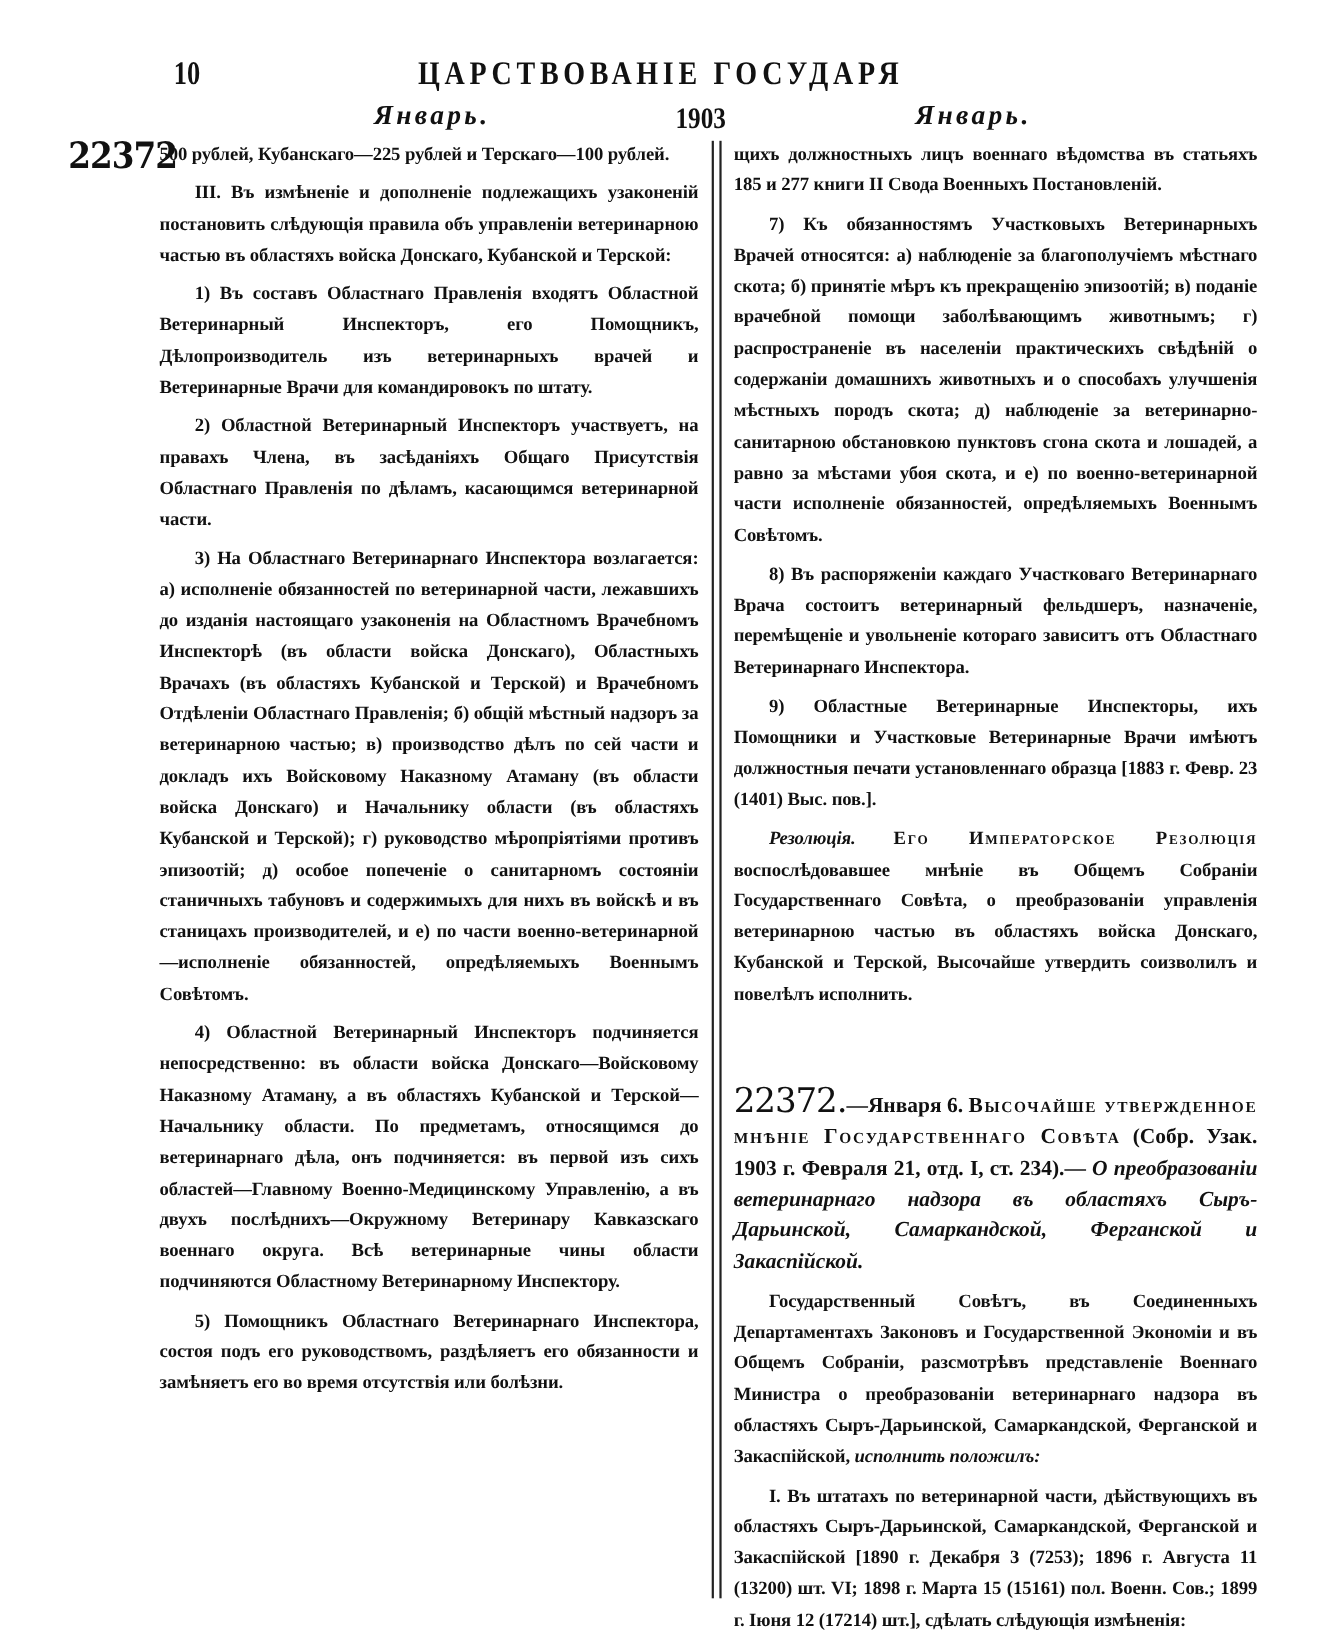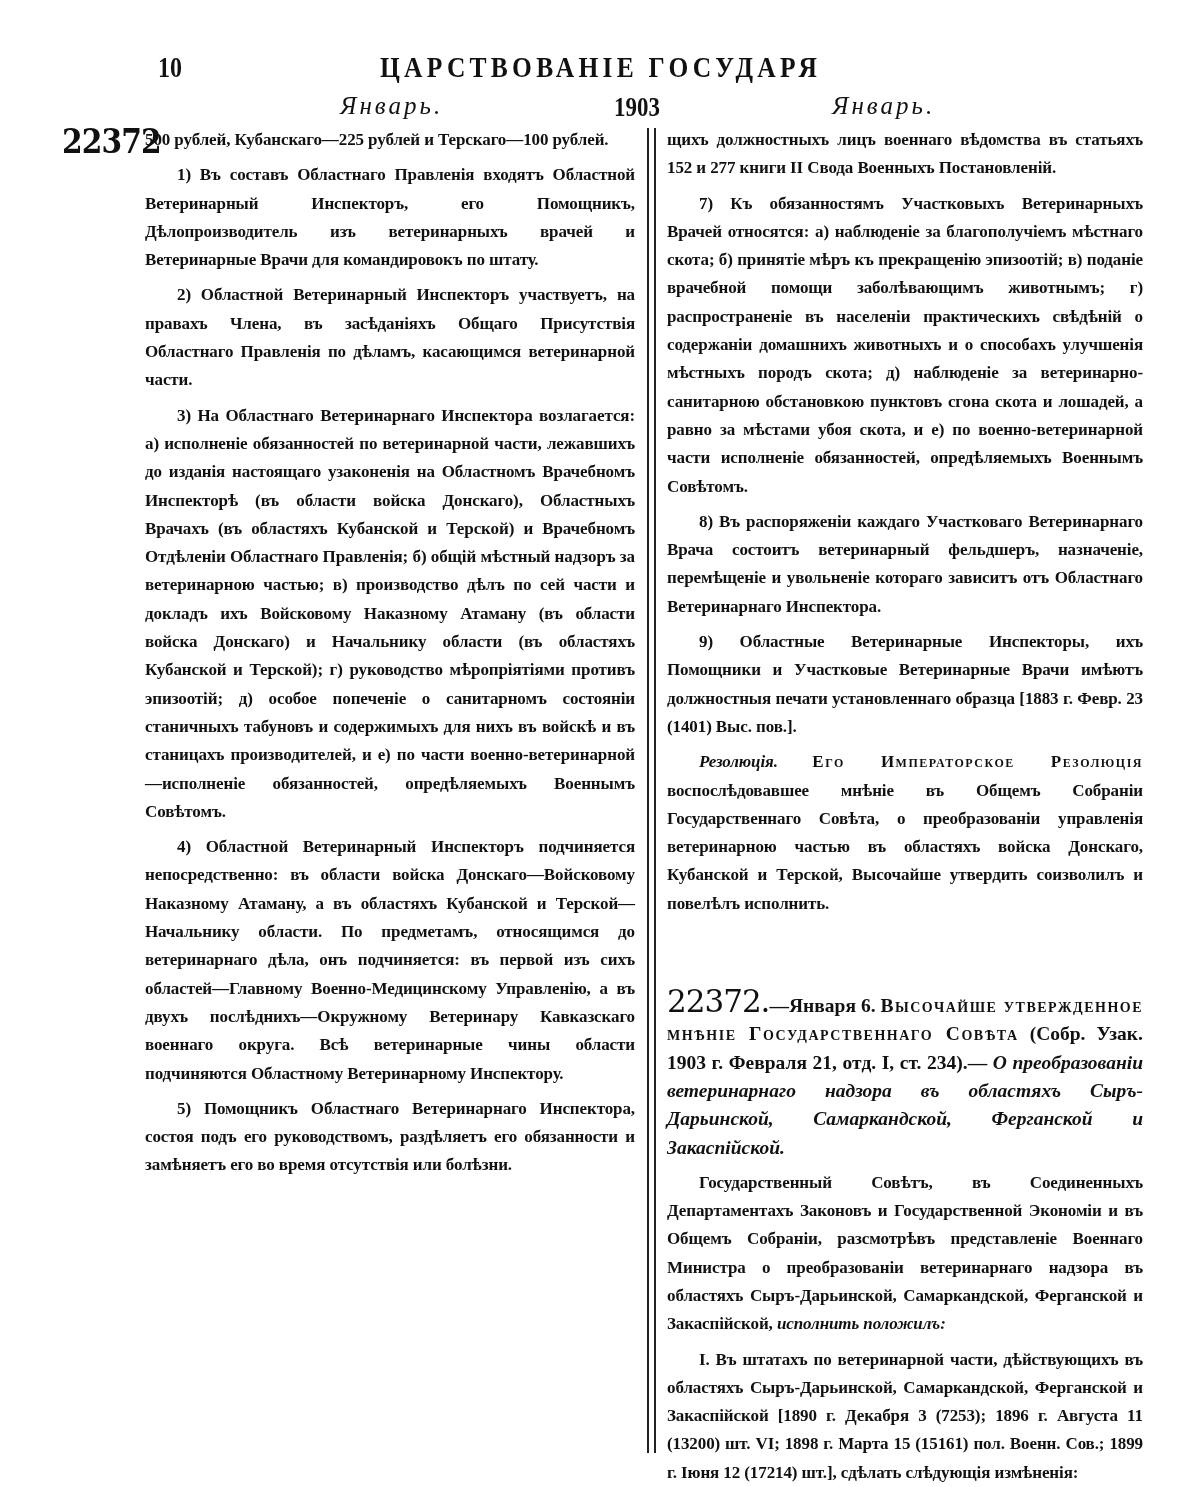--- a/index.html
+++ b/index.html
@@ -13,21 +13,21 @@
     font-size: 30px; font-weight: bold; letter-spacing: 0;
     transform: scaleX(0.8); transform-origin: left top;
   }
   .running-head {
     position: absolute; left: 380px; top: 50px; width: 580px;
     font-size: 30px; font-weight: bold; letter-spacing: 5px; text-align: left;
     transform: scaleX(0.85); transform-origin: left top; white-space: nowrap;
   }
   .date-row { position: absolute; top: 92px; left: 0; width: 1200px; height: 32px; }
   .month-left, .month-right {
-    position: absolute; top: 0; font-style: italic; font-weight: normal;
+    position: absolute; top: 0; font-style: italic; font-weight: bold;
     font-size: 25px; letter-spacing: 3px; white-space: nowrap; text-align: right;
   }
   .month-left { left: 340px; }
   .month-right { left: 832px; }
   .year {
     position: absolute; top: 0; left: 614px; font-size: 27px; font-weight: bold;
     transform: scaleX(0.85); transform-origin: left top;
   }
   .col-left {
     position: absolute; left: 145px; top: 126px; width: 490px;
@@ -67,32 +67,33 @@
   <div class="date-row">
     <span class="month-left">Январь.</span>
     <span class="year">1903</span>
     <span class="month-right">Январь.</span>
   </div>
 
   <div class="article-number-margin">22372</div>
 
   <div class="col-left">
     <p class="no-indent">500 рублей, Кубанскаго—225 рублей и Терскаго—100 рублей.</p>
+    <p>III. Въ измѣненіе и дополненіе подлежащихъ узаконеній постановить слѣдующія правила объ управленіи ветеринарною частью въ областяхъ войска Донскаго, Кубанской и Терской:</p>
     <p>1) Въ составъ Областнаго Правленія входятъ Областной Ветеринарный Инспекторъ, его Помощникъ, Дѣлопроизводитель изъ ветеринарныхъ врачей и Ветеринарные Врачи для командировокъ по штату.</p>
     <p>2) Областной Ветеринарный Инспекторъ участвуетъ, на правахъ Члена, въ засѣданіяхъ Общаго Присутствія Областнаго Правленія по дѣламъ, касающимся ветеринарной части.</p>
     <p>3) На Областнаго Ветеринарнаго Инспектора возлагается: а) исполненіе обязанностей по ветеринарной части, лежавшихъ до изданія настоящаго узаконенія на Областномъ Врачебномъ Инспекторѣ (въ области войска Донскаго), Областныхъ Врачахъ (въ областяхъ Кубанской и Терской) и Врачебномъ Отдѣленіи Областнаго Правленія; б) общій мѣстный надзоръ за ветеринарною частью; в) производство дѣлъ по сей части и докладъ ихъ Войсковому Наказному Атаману (въ области войска Донскаго) и Начальнику области (въ областяхъ Кубанской и Терской); г) руководство мѣропріятіями противъ эпизоотій; д) особое попеченіе о санитарномъ состояніи станичныхъ табуновъ и содержимыхъ для нихъ въ войскѣ и въ станицахъ производителей, и е) по части военно-ветеринарной—исполненіе обязанностей, опредѣляемыхъ Военнымъ Совѣтомъ.</p>
     <p>4) Областной Ветеринарный Инспекторъ подчиняется непосредственно: въ области войска Донскаго—Войсковому Наказному Атаману, а въ областяхъ Кубанской и Терской—Начальнику области. По предметамъ, относящимся до ветеринарнаго дѣла, онъ подчиняется: въ первой изъ сихъ областей—Главному Военно-Медицинскому Управленію, а въ двухъ послѣднихъ—Окружному Ветеринару Кавказскаго военнаго округа. Всѣ ветеринарные чины области подчиняются Областному Ветеринарному Инспектору.</p>
     <p>5) Помощникъ Областнаго Ветеринарнаго Инспектора, состоя подъ его руководствомъ, раздѣляетъ его обязанности и замѣняетъ его во время отсутствія или болѣзни.</p>
 
   </div>
 
   <div class="divider"></div>
 
   <div class="col-right">
-    <p class="no-indent">щихъ должностныхъ лицъ военнаго вѣдомства въ статьяхъ 152 и 277 книги II Свода Военныхъ Постановленій.</p>
+    <p class="no-indent">щихъ должностныхъ лицъ военнаго вѣдомства въ статьяхъ 185 и 277 книги II Свода Военныхъ Постановленій.</p>
     <p>7) Къ обязанностямъ Участковыхъ Ветеринарныхъ Врачей относятся: а) наблюденіе за благополучіемъ мѣстнаго скота; б) принятіе мѣръ къ прекращенію эпизоотій; в) поданіе врачебной помощи заболѣвающимъ животнымъ; г) распространеніе въ населеніи практическихъ свѣдѣній о содержаніи домашнихъ животныхъ и о способахъ улучшенія мѣстныхъ породъ скота; д) наблюденіе за ветеринарно-санитарною обстановкою пунктовъ сгона скота и лошадей, а равно за мѣстами убоя скота, и е) по военно-ветеринарной части исполненіе обязанностей, опредѣляемыхъ Военнымъ Совѣтомъ.</p>
     <p>8) Въ распоряженіи каждаго Участковаго Ветеринарнаго Врача состоитъ ветеринарный фельдшеръ, назначеніе, перемѣщеніе и увольненіе котораго зависитъ отъ Областнаго Ветеринарнаго Инспектора.</p>
     <p>9) Областные Ветеринарные Инспекторы, ихъ Помощники и Участковые Ветеринарные Врачи имѣютъ должностныя печати установленнаго образца [1883 г. Февр. 23 (1401) Выс. пов.].</p>
 
     <p>
       <span class="it">Резолюція.</span>
       <span class="caps">Его Императорское Резолюція</span>
       <span>воспослѣдовавшее мнѣніе въ Общемъ Собраніи Государственнаго Совѣта, о преобразованіи управленія ветеринарною частью въ областяхъ войска Донскаго, Кубанской и Терской, Высочайше утвердить соизволилъ и повелѣлъ исполнить.</span>
     </p>
 

